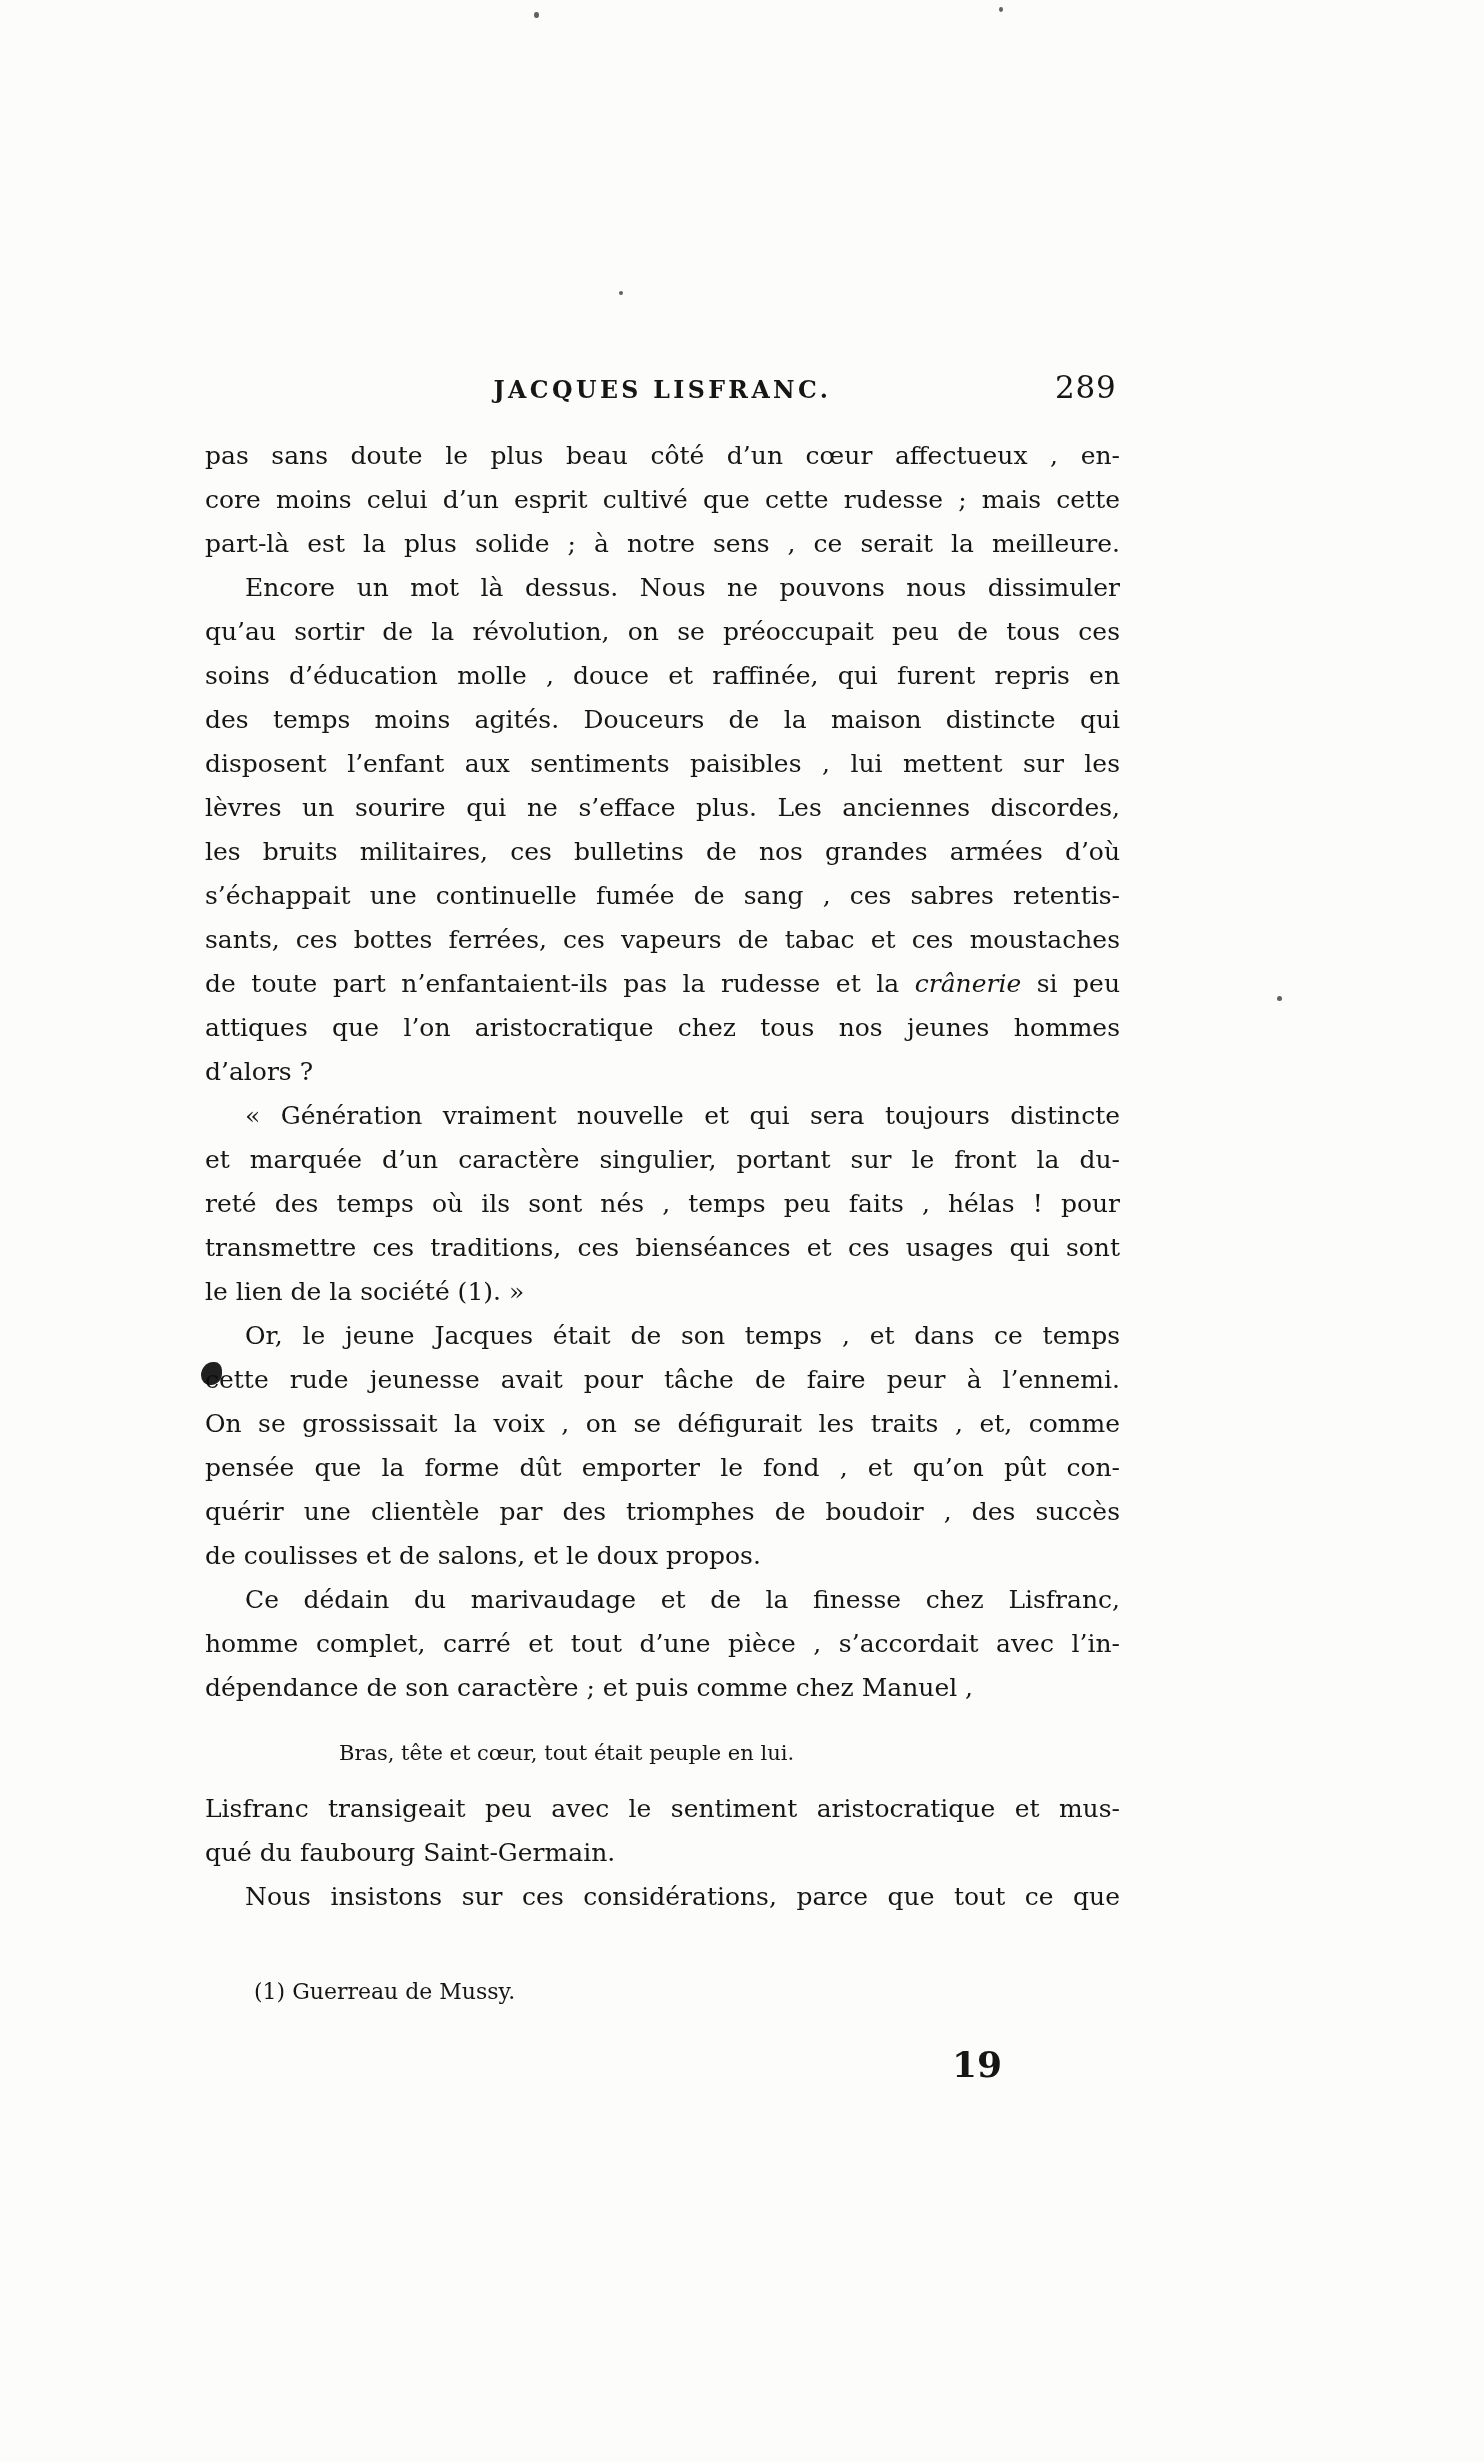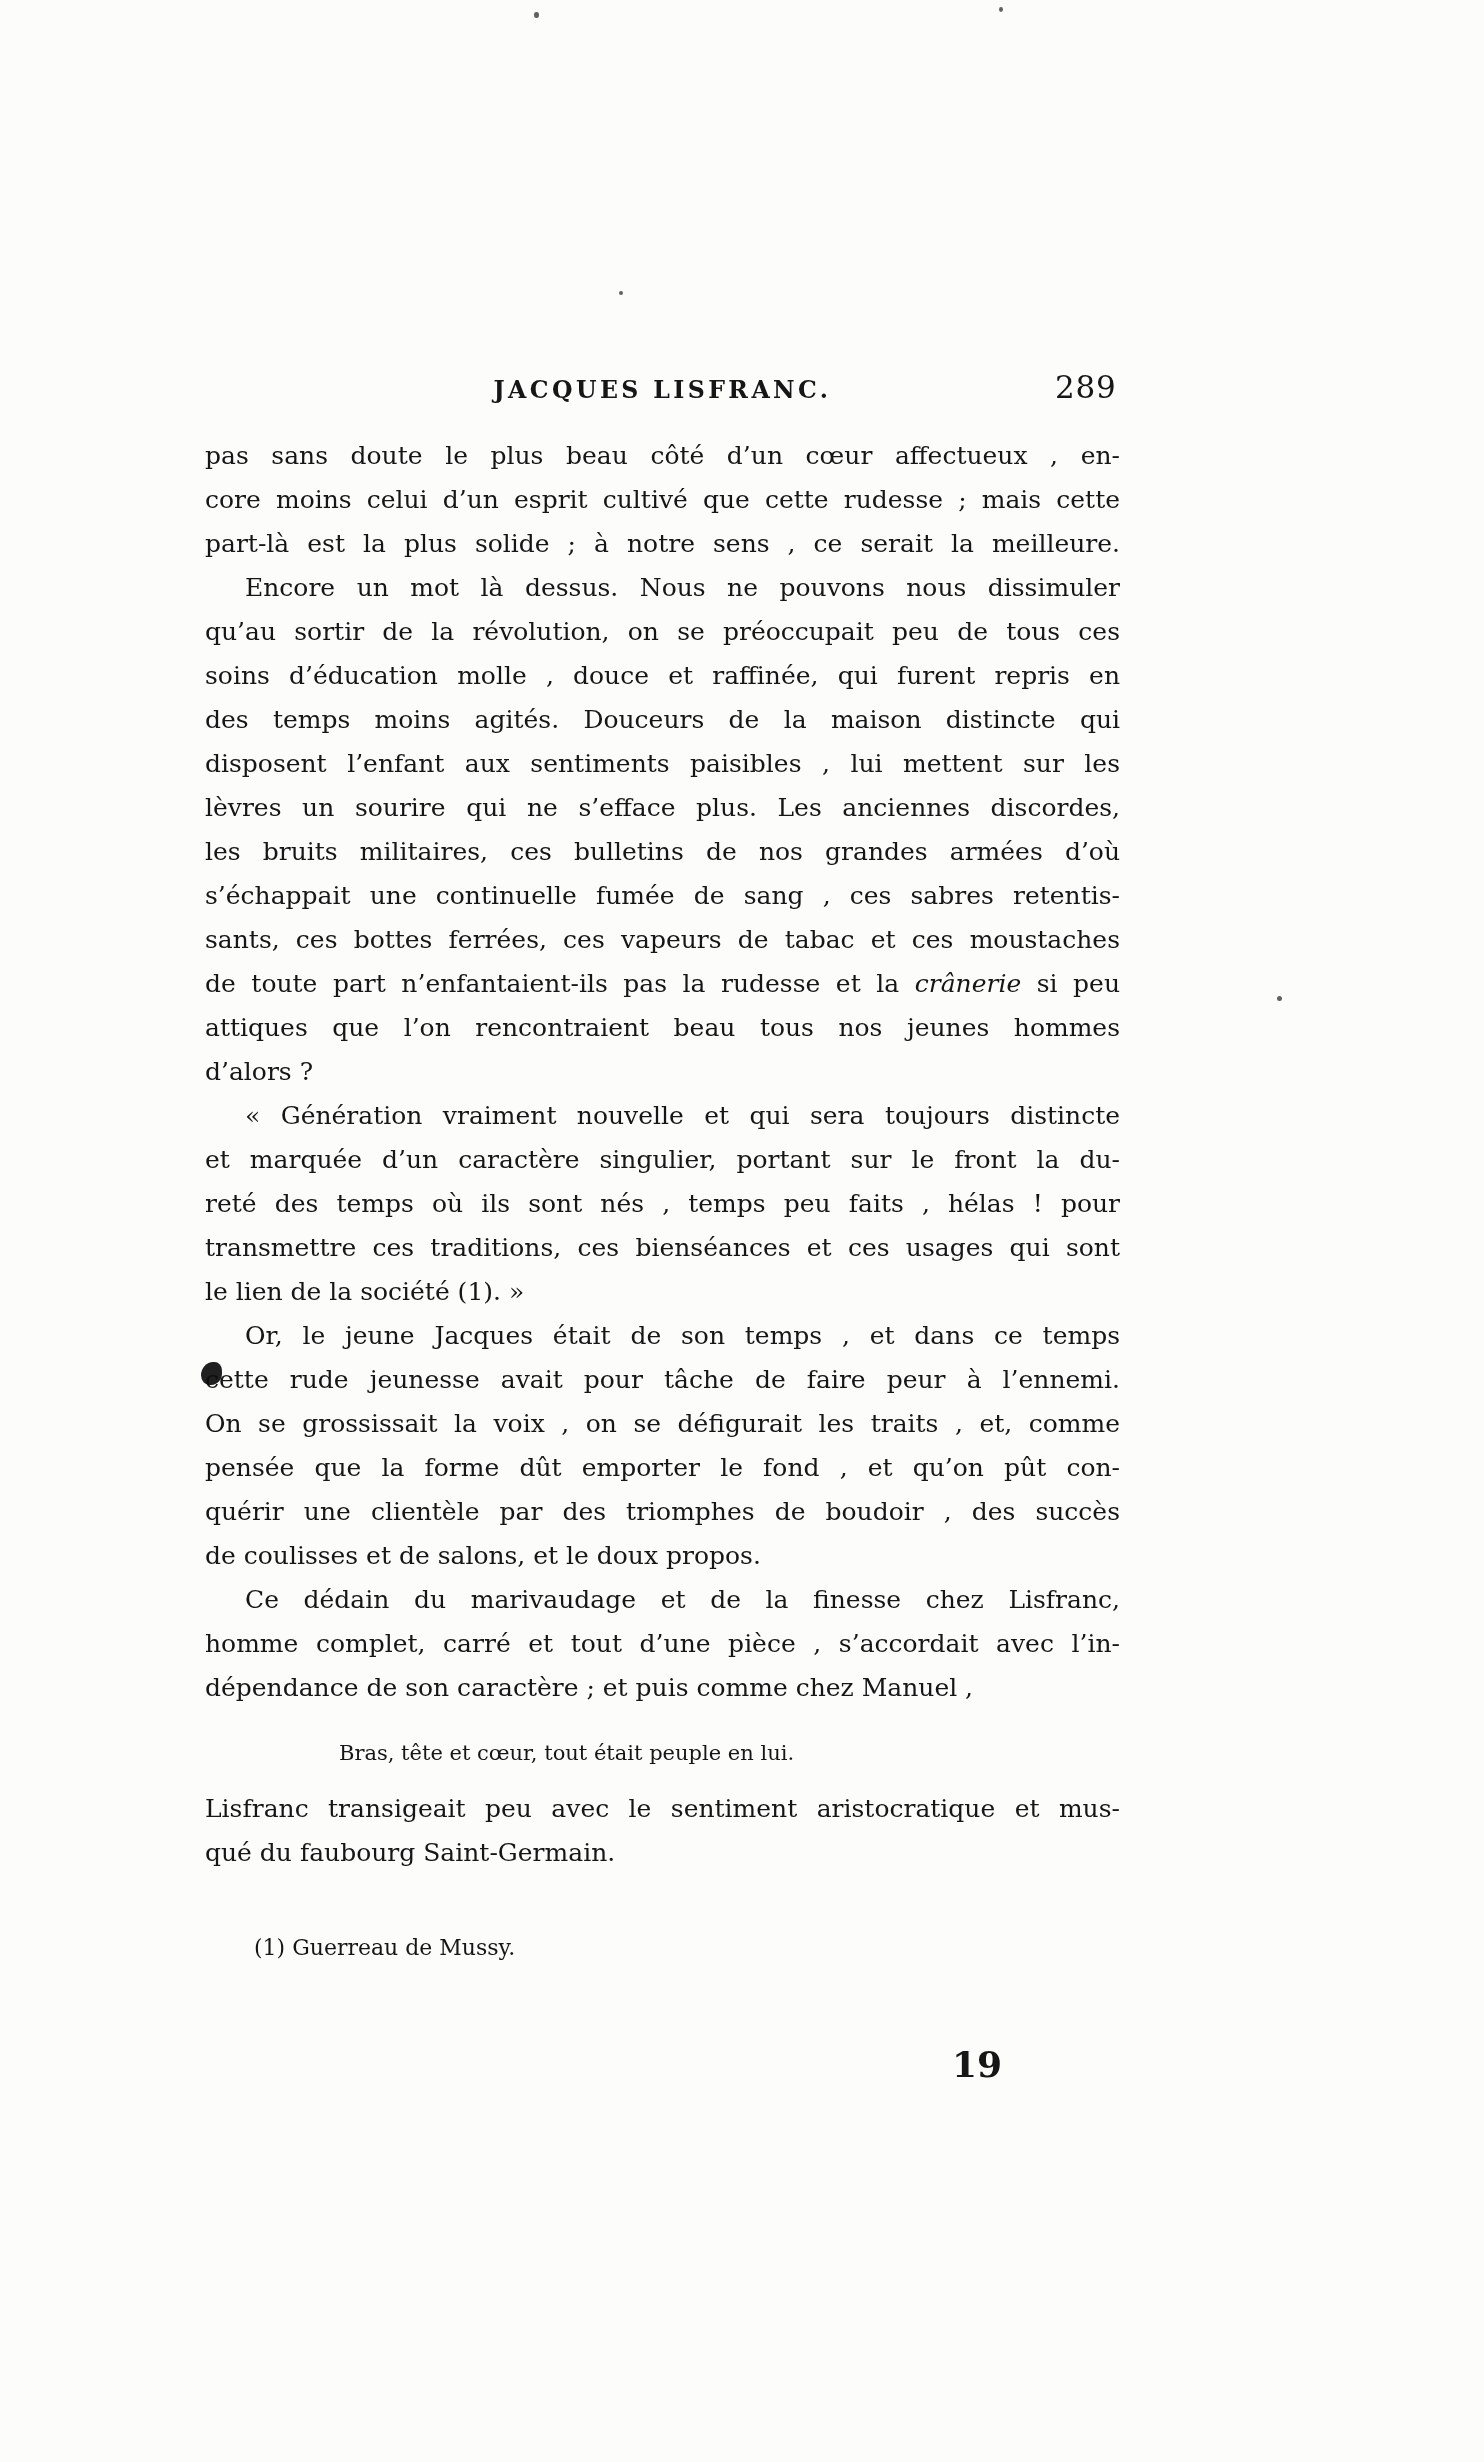--- a/index.html
+++ b/index.html
@@ -83,21 +83,21 @@
         <div class="line just indent"><span>Encore un mot là dessus. Nous ne pouvons nous dissimuler</span></div>
         <div class="line just"><span>qu’au sortir de la révolution, on se préoccupait peu de tous ces</span></div>
         <div class="line just"><span>soins d’éducation molle , douce et raffinée, qui furent repris en</span></div>
         <div class="line just"><span>des temps moins agités. Douceurs de la maison distincte qui</span></div>
         <div class="line just"><span>disposent l’enfant aux sentiments paisibles , lui mettent sur les</span></div>
         <div class="line just"><span>lèvres un sourire qui ne s’efface plus. Les anciennes discordes,</span></div>
         <div class="line just"><span>les bruits militaires, ces bulletins de nos grandes armées d’où</span></div>
         <div class="line just"><span>s’échappait une continuelle fumée de sang , ces sabres retentis-</span></div>
         <div class="line just"><span>sants, ces bottes ferrées, ces vapeurs de tabac et ces moustaches</span></div>
         <div class="line just"><span>de toute part n’enfantaient-ils pas la rudesse et la </span><span class="it">crânerie</span><span> si peu</span></div>
-        <div class="line just"><span>attiques que l’on rencontraient beau tous nos jeunes hommes</span></div>
+        <div class="line just"><span>attiques que l’on aristocratique chez tous nos jeunes hommes</span></div>
         <div class="line"><span>d’alors ?</span></div>
       </div>
       <div class="paragraph">
         <div class="line just indent"><span>« Génération vraiment nouvelle et qui sera toujours distincte</span></div>
         <div class="line just"><span>et marquée d’un caractère singulier, portant sur le front la du-</span></div>
         <div class="line just"><span>reté des temps où ils sont nés , temps peu faits , hélas ! pour</span></div>
         <div class="line just"><span>transmettre ces traditions, ces bienséances et ces usages qui sont</span></div>
         <div class="line"><span>le lien de la société (1). »</span></div>
       </div>
       <div class="paragraph">
@@ -113,20 +113,23 @@
         <div class="line just"><span>homme complet, carré et tout d’une pièce , s’accordait avec l’in-</span></div>
         <div class="line"><span>dépendance de son caractère ; et puis comme chez Manuel ,</span></div>
       </div>
       <div class="verse">
         <div class="line"><span>Bras, tête et cœur, tout était peuple en lui.</span></div>
       </div>
       <div class="paragraph">
         <div class="line just"><span>Lisfranc transigeait peu avec le sentiment aristocratique et mus-</span></div>
         <div class="line"><span>qué du faubourg Saint-Germain.</span></div>
       </div>
+      <div class="paragraph">
+        <div class="line just indent"><span>Nous insistons sur ces considérations, parce que tout ce que</span></div>
+      </div>
       <div class="footnote">
         <div class="line"><span>(1) Guerreau de Mussy.</span></div>
       </div>
     </div>
 
   <div class="signature">19</div>
 
 <div class="speck" style="left: 534px; top: 11.8px; width: 5px; height: 6.7px;"></div>
     <div class="speck" style="left: 999px; top: 6.7px; width: 4.2px; height: 5px;"></div>
     <div class="speck" style="left: 619px; top: 291px; width: 4.2px; height: 4.2px;"></div>

